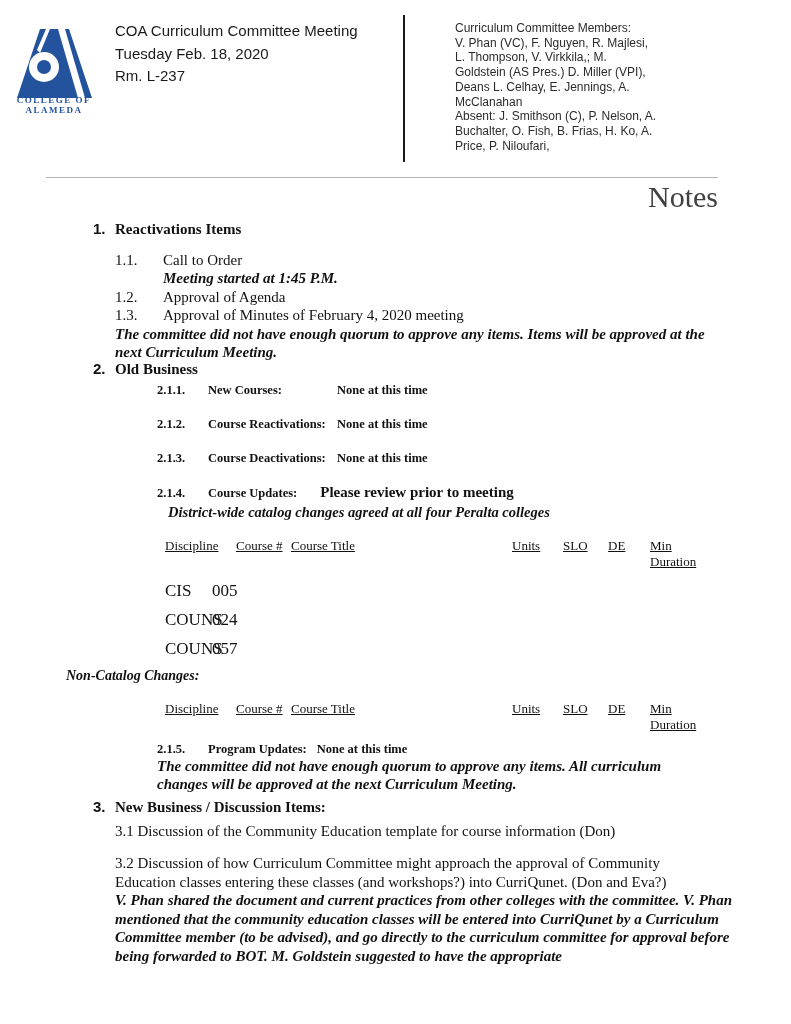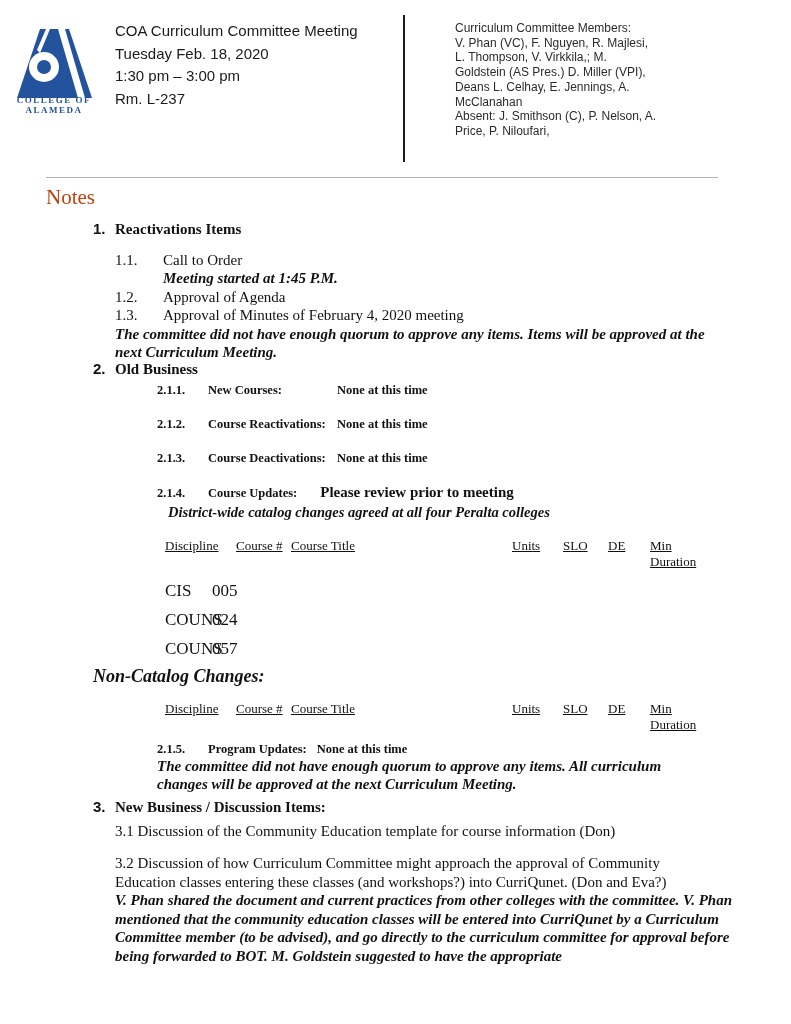--- a/index.html
+++ b/index.html
@@ -20,21 +20,21 @@
 
   .members-block { position:absolute; left:455px; top:21px; width:300px;
                    font-family:"Liberation Sans", sans-serif; font-size:12px;
                    line-height:14.7px; color:#2b2b2b; }
   .members-block span { display:block; }
 
   .header-rule { position:absolute; left:46px; top:177px; width:672px; height:1px; background:#b3b3b3; }
 
   
   .notes-title { position:absolute; left:46px; top:180px; width:672px;
-                 text-align:left; font-size:21px; line-height:34px; color:#c2410c; }
+                 text-align:right; font-size:30px; line-height:34px; color:#404040; }
 
   
   .sec { position:absolute; left:0; width:791px; font-size:15px; line-height:18.5px; }
   .sec-head { display:flex; margin-left:93px; }
   .sec-num { font-family:"Liberation Sans", sans-serif; font-weight:bold; width:22px; }
   .sec-title { font-weight:bold; }
   .li { display:flex; margin-left:115px; }
   .li-num { width:48px; }
   .bi { font-weight:bold; font-style:italic; }
   .note-call { margin-left:163px; }
@@ -52,21 +52,21 @@
   .catalog-sub  { margin-left:168px; margin-top:2px; font-size:14.5px; line-height:18px; }
 
   .ctable { margin-left:165px; }
   .thead { display:flex; font-size:13px; line-height:16px; margin-top:17px; }
   .thead span { text-decoration:underline; }
   .th-disc{width:71px;} .th-cnum{width:55px;} .th-title{width:221px;}
   .th-units{width:51px;} .th-slo{width:45px;} .th-de{width:42px;} .th-min{width:70px;}
   .trow { display:flex; font-size:17px; line-height:16px; margin-top:13px; }
   .trow .c1 { width:47px; }
 
-  .noncatalog-head { margin-left:93px; margin-top:11px; font-size:18px; line-height:16px; }
+  .noncatalog-head { margin-left:66px; margin-top:11px; font-size:14px; line-height:16px; }
 
   .prog-row { display:flex; margin-left:157px; margin-top:8px; font-size:12.5px;
               line-height:16px; font-weight:bold; }
   .prog-row .n { width:51px; }
   .prog-row .lab { margin-right:10px; }
   .note-para-2 { margin-left:157px; width:548px; }
 
   .p31 { margin-left:115px; margin-top:5px; }
   .p32 { margin-left:115px; margin-top:14px; width:600px; }
   .note-para-3 { margin-left:115px; width:628px; }
@@ -89,34 +89,34 @@
   </svg>
   <div class="logo-text" style="color: rgb(36, 83, 158);">
     <div>COLLEGE OF</div>
     <div>ALAMEDA</div>
   </div>
 </div>
 
 <div class="meeting-block">
   <div>COA Curriculum Committee Meeting</div>
   <div>Tuesday Feb. 18, 2020</div>
-  <div>1:30 pm – 3:00 pm</div>
   <div>Rm. L-237</div>
 </div>
 
 <div class="header-divider"></div>
 
 <div class="members-block">
   <span>Curriculum Committee Members:</span>
   <span>V. Phan (VC), F. Nguyen, R. Majlesi,</span>
   <span>L. Thompson, V. Virkkila,; M.</span>
   <span>Goldstein (AS Pres.) D. Miller (VPI),</span>
   <span>Deans L. Celhay, E. Jennings, A.</span>
   <span>McClanahan</span>
   <span>Absent: J. Smithson (C), P. Nelson, A.</span>
+  <span>Buchalter, O. Fish, B. Frias, H. Ko, A.</span>
   <span>Price, P. Niloufari,</span>
 </div>
 
 <div class="header-rule"></div>
 
 <div class="notes-title">Notes</div>
 
 <div class="sec pos-sec1">
   <div class="sec-head">
     <span class="sec-num">1.</span>

